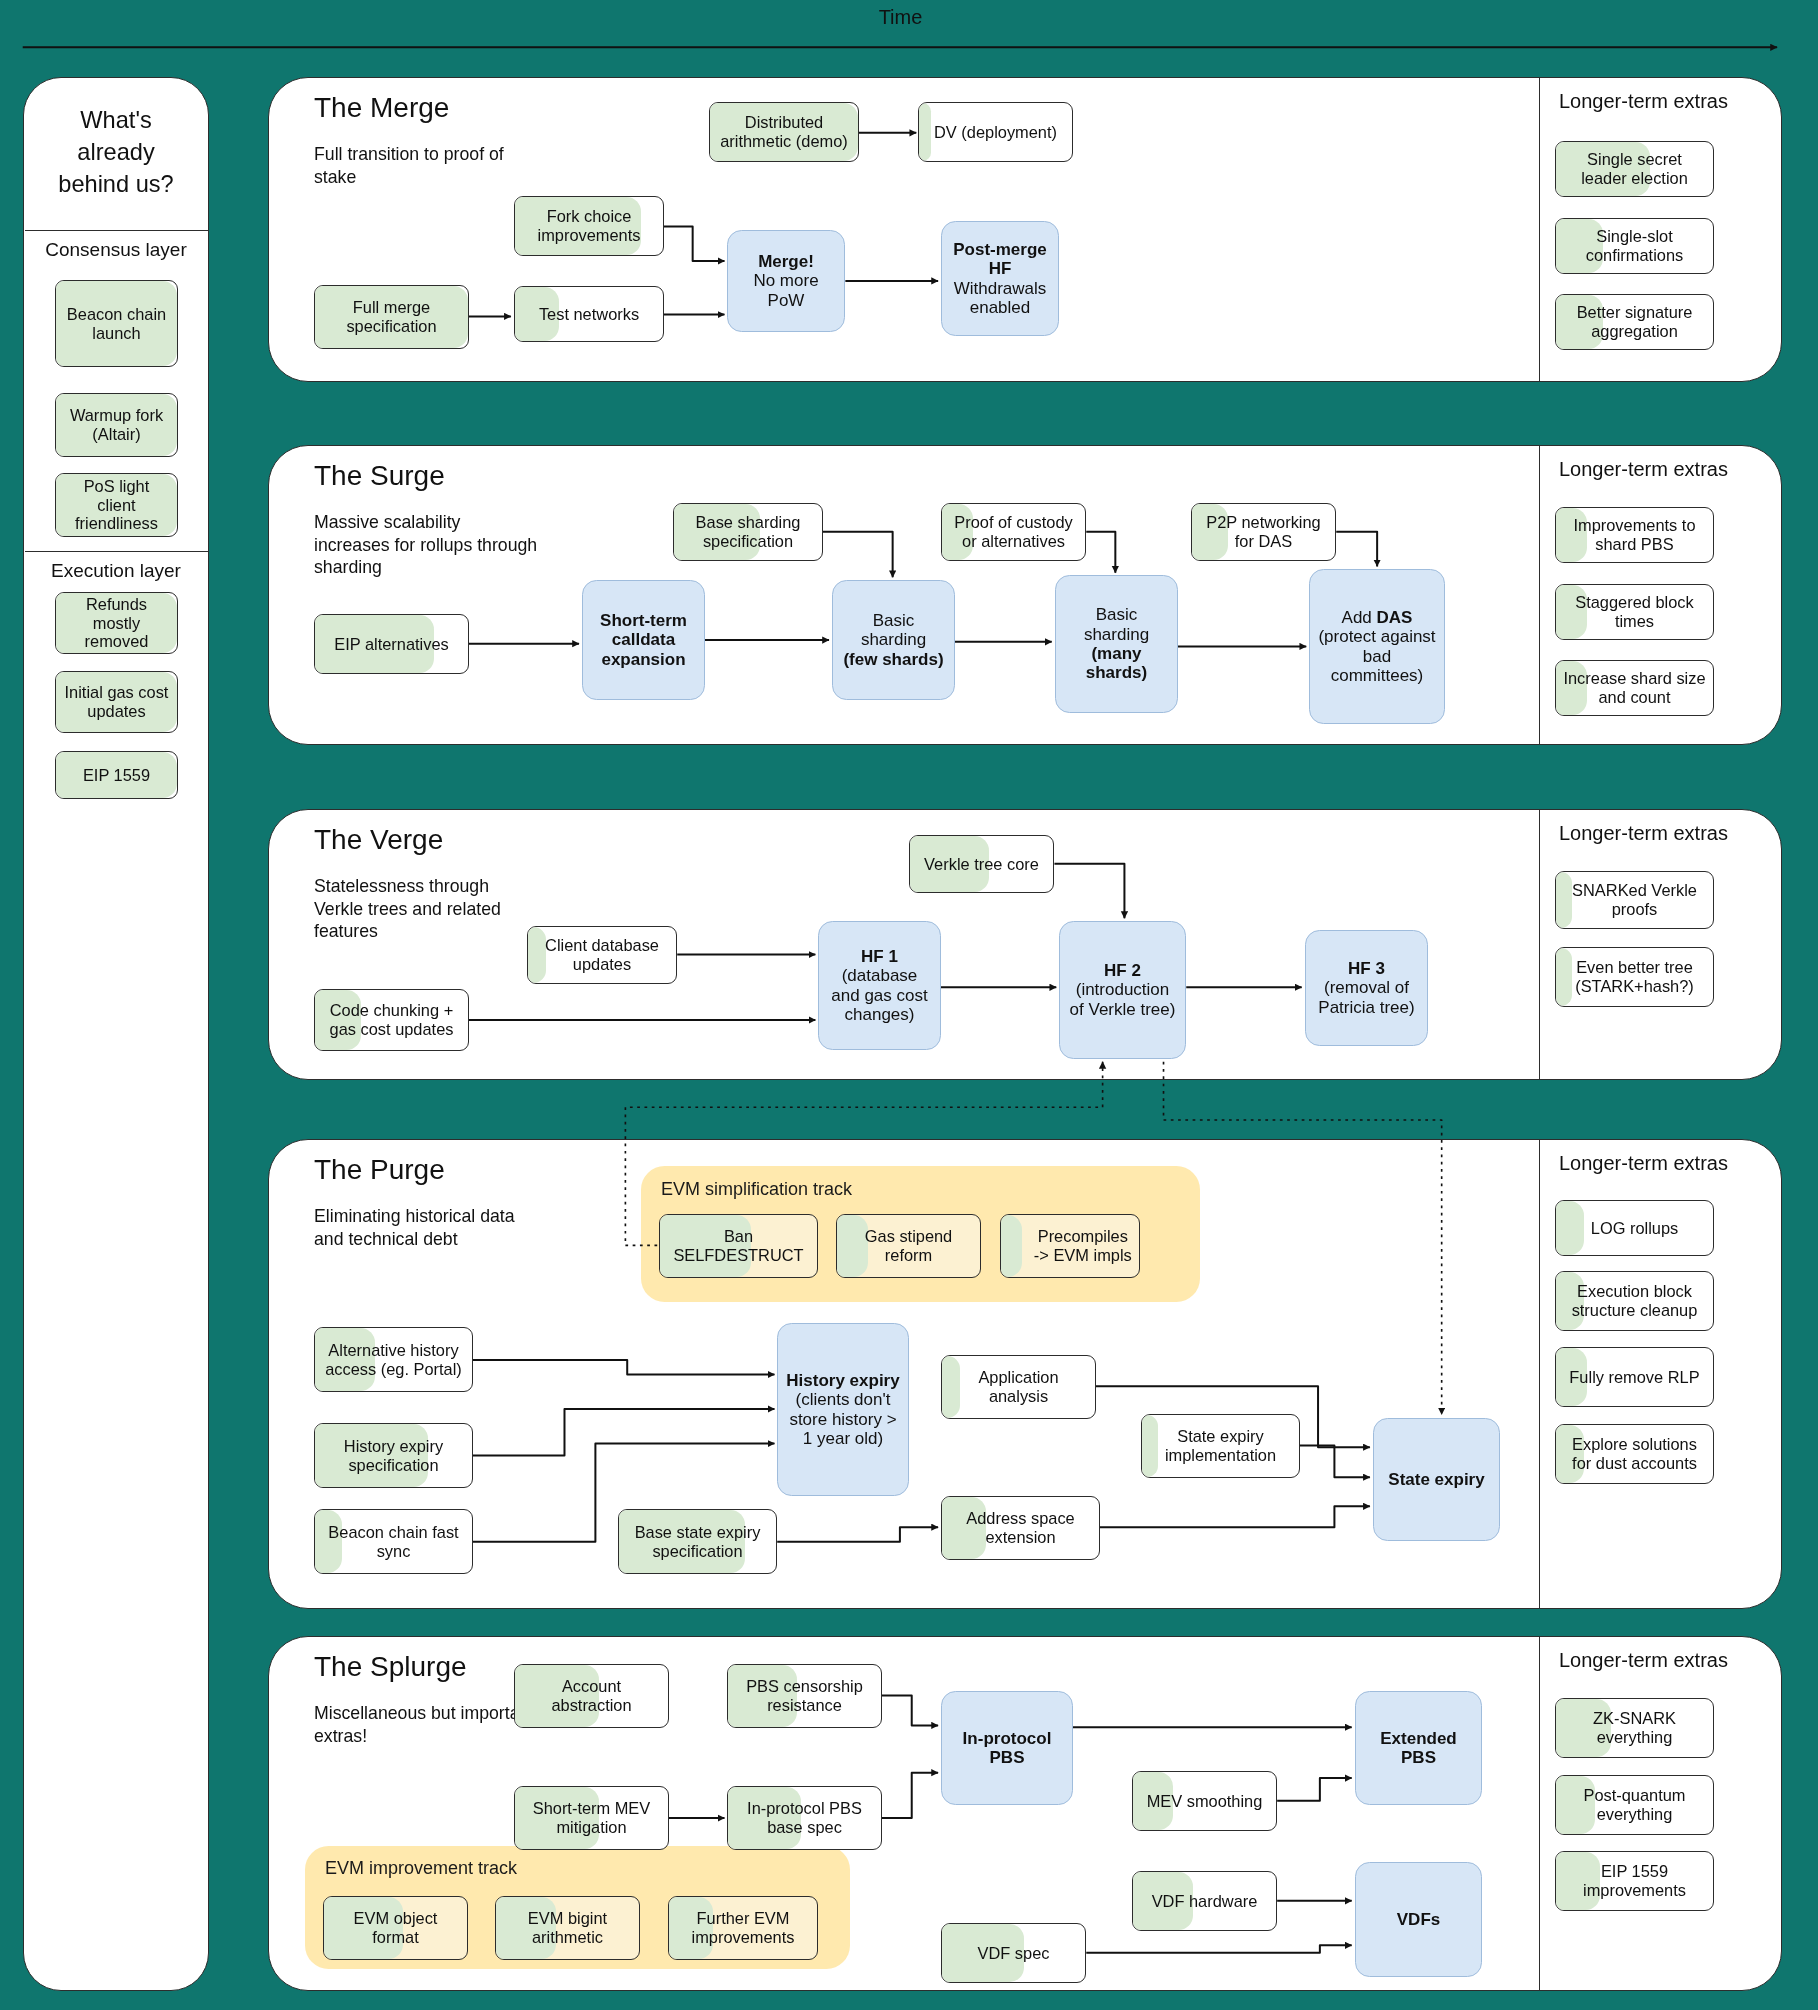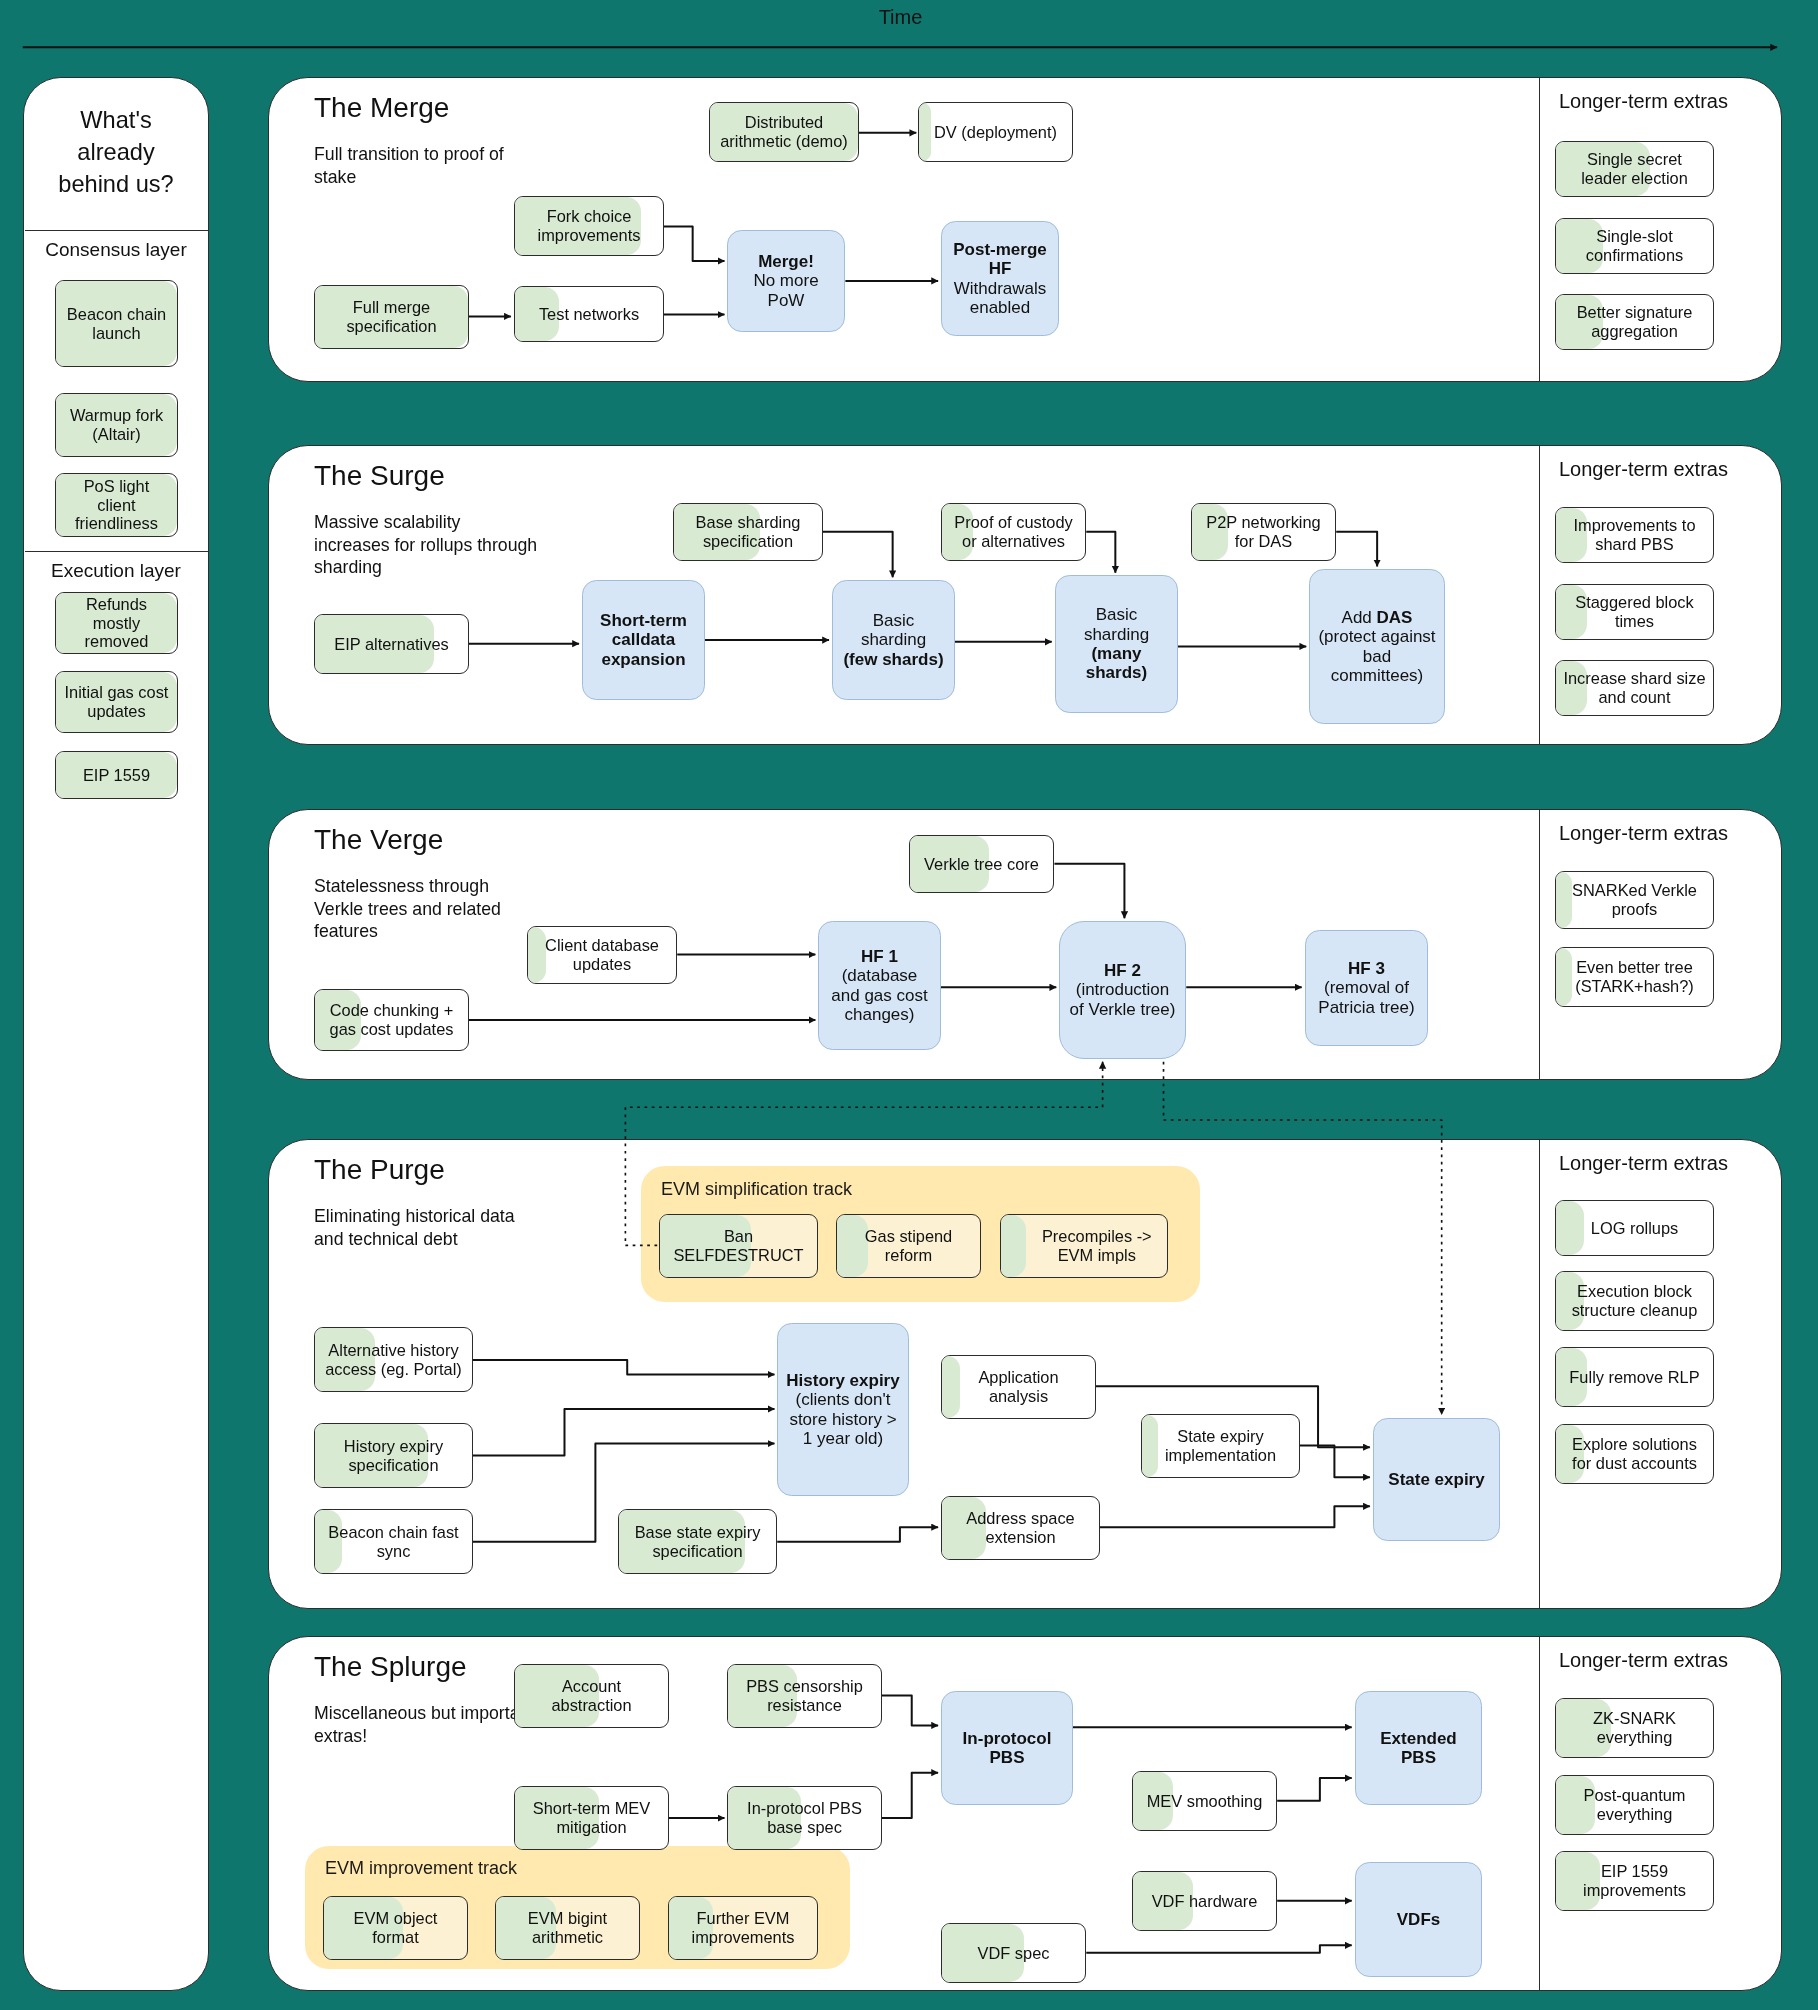--- a/index.html
+++ b/index.html
@@ -167,21 +167,21 @@
         <div class="fill" style="width: 30%;"></div>
         <div class="txt"><span>Code chunking + gas cost updates</span></div>
       </div>
       <div class="box task" style="left: 909px; top: 835px; width: 145px; height: 58px;">
         <div class="fill" style="width: 55%;"></div>
         <div class="txt"><span>Verkle tree core</span></div>
       </div>
       <div class="box milestone" style="left: 818px; top: 921px; width: 123px; height: 129px;">
         <div class="txt"><b>HF 1</b><br><span>(database and gas cost changes)</span></div>
       </div>
-      <div class="box milestone" style="left: 1059px; top: 921px; width: 127px; height: 138px; border-radius: 25px;">
+      <div class="box milestone" style="left: 1059px; top: 921px; width: 127px; height: 138px;">
         <div class="txt"><b>HF 2</b><br><span>(introduction of Verkle tree)</span></div>
       </div>
       <div class="box milestone" style="left: 1305px; top: 930px; width: 123px; height: 116px;">
         <div class="txt"><b>HF 3</b><br><span>(removal of Patricia tree)</span></div>
       </div>
       <div class="box task" style="left: 1555px; top: 871px; width: 159px; height: 58px;">
         <div class="fill" style="width: 10%;"></div>
         <div class="txt"><span>SNARKed Verkle proofs</span></div>
       </div>
       <div class="box task" style="left: 1555px; top: 947px; width: 159px; height: 60px;">
@@ -196,21 +196,21 @@
       <div class="track" style="left: 641px; top: 1166px; width: 559px; height: 136px;"></div>
       <div class="track-label" style="left: 661px; top: 1179px; width: 364px; height: 23.6px;">EVM simplification track</div>
       <div class="box track-item" style="left: 659px; top: 1214px; width: 159px; height: 64px;">
         <div class="fill" style="width: 58%;"></div>
         <div class="txt"><span>Ban SELFDESTRUCT</span></div>
       </div>
       <div class="box track-item" style="left: 836px; top: 1214px; width: 145px; height: 64px;">
         <div class="fill" style="width: 22%;"></div>
         <div class="txt"><span>Gas stipend reform</span></div>
       </div>
-      <div class="box track-item" style="left: 1000px; top: 1214px; width: 168px; height: 64px; padding-left: 32px;">
+      <div class="box track-item" style="left: 1000px; top: 1214px; width: 140px; height: 64px; padding-left: 32px;">
         <div class="fill" style="width: 15%;"></div>
         <div class="txt"><span>Precompiles -&gt; EVM impls</span></div>
       </div>
       <div class="box task" style="left: 314px; top: 1327px; width: 159px; height: 65px;">
         <div class="fill" style="width: 38%;"></div>
         <div class="txt"><span>Alternative history access (eg. Portal)</span></div>
       </div>
       <div class="box task" style="left: 314px; top: 1423px; width: 159px; height: 65px;">
         <div class="fill" style="width: 72%;"></div>
         <div class="txt"><span>History expiry specification</span></div>

